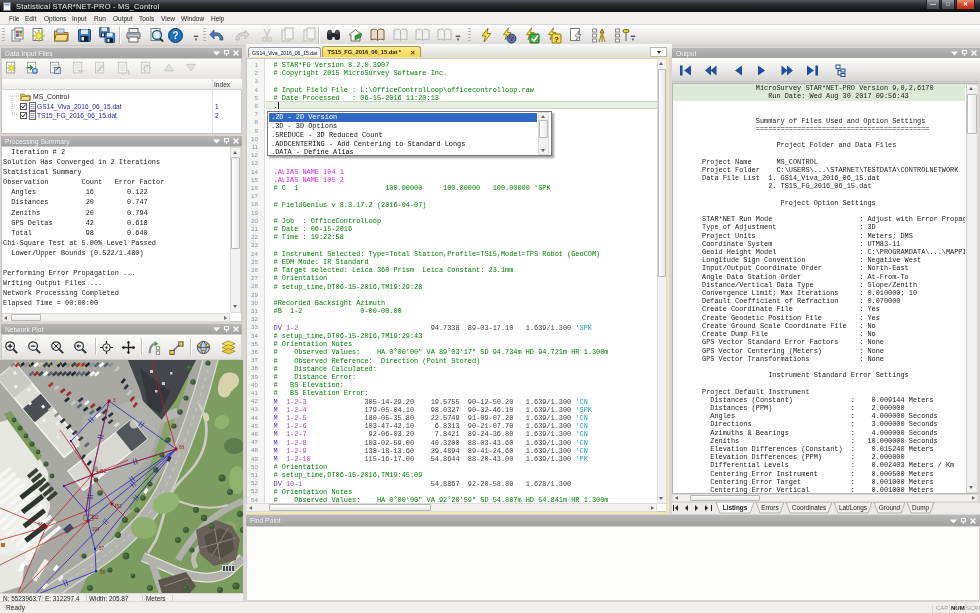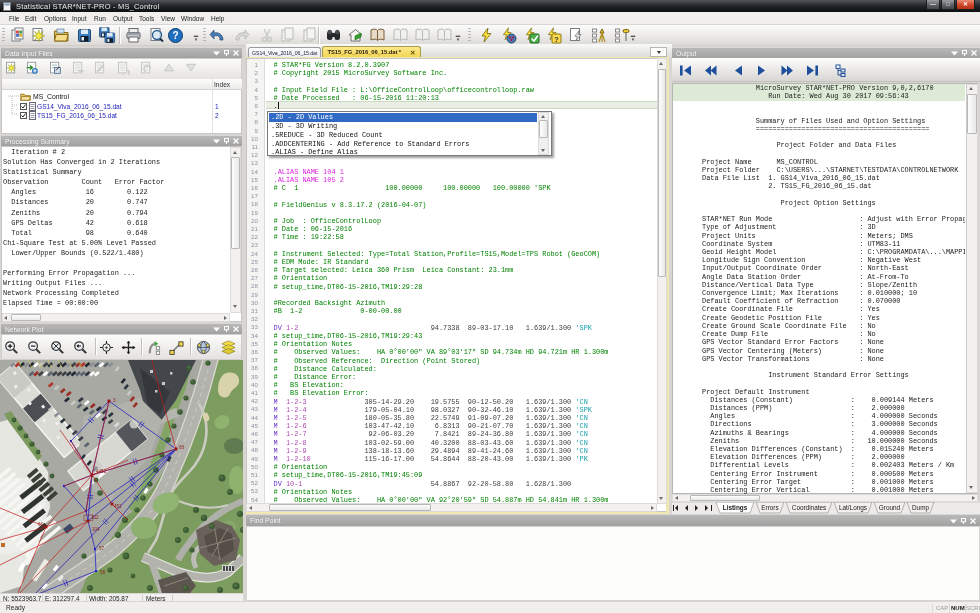--- a/index.html
+++ b/index.html
@@ -858,25 +858,25 @@
     <div style="position:absolute;right:7px;top:470.99999999999994px;font-size:6.2px;color:#8a94a4">51</div>
     <div style="position:absolute;right:7px;top:479.2px;font-size:6.2px;color:#8a94a4">52</div>
     <div style="position:absolute;right:7px;top:487.4px;font-size:6.2px;color:#8a94a4">53</div>
     <div style="position:absolute;right:7px;top:495.59999999999997px;font-size:6.2px;color:#8a94a4">54</div>
   </div>
 <div class="abs" style="left:266px;top:101.3px;width:391px;height:7.6px;background:#e9efe3;border-top:1px solid #cdd8c4;border-bottom:1px solid #cdd8c4"></div>
 <div class="abs mono" style="left:273.5px;top:61.2px;width:383px;height:442px;overflow:hidden;font-size:6.9px;line-height:8.2px;white-space:pre"><span style="color:#008200"># STAR*FG Version 8.2.0.3907</span><br><span style="color:#008200"># Copyright 2015 MicroSurvey Software Inc.</span><br><br><span style="color:#008200"># Input Field File : L:\OfficeControlLoop\officecontrolloop.raw</span><br><span style="color:#008200"># Date Processed   : 06-15-2016 11:20:13</span><br><span style="color:#111">.</span><br><br><br><br><br><br><br><br><span style="color:#dd22dd">.ALIAS NAME 104 1</span><br><span style="color:#dd22dd">.ALIAS NAME 105 2</span><br><span style="color:#008200"># C  1                     100.00000     100.00000   100.00000 'SPK</span><br><br><span style="color:#008200"># FieldGenius v 8.3.17.2 (2016-04-07)</span><br><br><span style="color:#008200"># Job  : OfficeControlLoop</span><br><span style="color:#008200"># Date : 06-15-2016</span><br><span style="color:#008200"># Time : 19:22:58</span><br><br><span style="color:#008200"># Instrument Selected: Type=Total Station,Profile=TS15,Model=TPS Robot (GeoCOM)</span><br><span style="color:#008200"># EDM Mode: IR Standard</span><br><span style="color:#008200"># Target selected: Leica 360 Prism  Leica Constant: 23.1mm</span><br><span style="color:#008200"># Orientation</span><br><span style="color:#008200"># setup_time,DT06-15-2016,TM19:29:28</span><br><br><span style="color:#008200">#Recorded Backsight Azimuth</span><br><span style="color:#008200">#B  1-2              0-00-00.00</span><br><br><span style="color:#6633cc">DV</span><span style="color:#b04ab0"> 1-2                            </span><span style="color:#3c3c3c">    94.7338  89-03-17.10   1.639/1.300</span><span style="color:#12a0ac"> 'SPK</span><br><span style="color:#008200"># setup_time,DT06-15-2016,TM19:29:43</span><br><span style="color:#008200"># Orientation Notes</span><br><span style="color:#008200">#    Observed Values:    HA 0°00'00" VA 89°03'17" SD 94.734m HD 94.721m HR 1.300m</span><br><span style="color:#008200">#    Observed Reference:  Direction (Point Stored)</span><br><span style="color:#008200">#    Distance Calculated:</span><br><span style="color:#008200">#    Distance Error:</span><br><span style="color:#008200">#   BS Elevation:</span><br><span style="color:#008200">#   BS Elevation Error:</span><br><span style="color:#6633cc">M</span><span style="color:#b04ab0">  1-2-3              </span><span style="color:#3c3c3c">305-14-29.20    19.5755  90-12-50.20   1.639/1.300 </span><span style="color:#12a0ac">'CN</span><br><span style="color:#6633cc">M</span><span style="color:#b04ab0">  1-2-4              </span><span style="color:#3c3c3c">179-05-04.10    98.0327  90-32-46.10   1.639/1.300 </span><span style="color:#12a0ac">'SPK</span><br><span style="color:#6633cc">M</span><span style="color:#b04ab0">  1-2-5              </span><span style="color:#3c3c3c">180-05-35.80    22.5749  91-09-07.20   1.639/1.300 </span><span style="color:#12a0ac">'CN</span><br><span style="color:#6633cc">M</span><span style="color:#b04ab0">  1-2-6              </span><span style="color:#3c3c3c">103-47-42.10     6.8313  90-21-07.70   1.639/1.300 </span><span style="color:#12a0ac">'CN</span><br><span style="color:#6633cc">M</span><span style="color:#b04ab0">  1-2-7              </span><span style="color:#3c3c3c"> 92-06-03.20     7.8421  89-24-36.80   1.639/1.300 </span><span style="color:#12a0ac">'CN</span><br><span style="color:#6633cc">M</span><span style="color:#b04ab0">  1-2-8              </span><span style="color:#3c3c3c">103-02-59.00    40.3200  88-03-43.60   1.639/1.300 </span><span style="color:#12a0ac">'CN</span><br><span style="color:#6633cc">M</span><span style="color:#b04ab0">  1-2-9              </span><span style="color:#3c3c3c">138-18-13.60    29.4894  89-41-24.60   1.639/1.300 </span><span style="color:#12a0ac">'CN</span><br><span style="color:#6633cc">M</span><span style="color:#b04ab0">  1-2-10             </span><span style="color:#3c3c3c">115-16-17.00    54.8644  88-20-43.00   1.639/1.300 </span><span style="color:#12a0ac">'PK</span><br><span style="color:#008200"># Orientation</span><br><span style="color:#008200"># setup_time,DT06-15-2016,TM19:45:09</span><br><span style="color:#6633cc">DV</span><span style="color:#b04ab0"> 10-1                           </span><span style="color:#3c3c3c">    54.8867  92-20-58.80   1.628/1.300</span><br><span style="color:#008200"># Orientation Notes</span><br><span style="color:#008200">#    Observed Values:    HA 0°00'00" VA 92°20'59" SD 54.887m HD 54.841m HR 1.300m</span></div>
 <div class="abs" style="left:277.5px;top:102.3px;width:1px;height:6.5px;background:#111"></div>
 <div class="abs" style="left:266.5px;top:110.5px;width:285px;height:45.5px;background:#fff;border:1px solid #7a7a7a;box-shadow:2px 2px 2px rgba(80,80,80,.55)"></div>
 <div class="abs" style="left:269px;top:113px;width:268px;height:8.7px;background:#316ac5"></div>
-<div class="abs mono" style="left:271px;top:113.4px;font-size:6.9px;color:#fff;white-space:pre">.2D - 2D Values</div>
-<div class="abs mono" style="left:271px;top:122.10000000000001px;font-size:6.9px;color:#111;white-space:pre">.3D - 3D Writing</div>
+<div class="abs mono" style="left:271px;top:113.4px;font-size:6.9px;color:#fff;white-space:pre">.2D - 2D Version</div>
+<div class="abs mono" style="left:271px;top:122.10000000000001px;font-size:6.9px;color:#111;white-space:pre">.3D - 3D Options</div>
 <div class="abs mono" style="left:271px;top:130.8px;font-size:6.9px;color:#111;white-space:pre">.5REDUCE - 3D Reduced Count</div>
-<div class="abs mono" style="left:271px;top:139.5px;font-size:6.9px;color:#111;white-space:pre">.ADDCENTERING - Add Reference to Standard Errors</div>
-<div class="abs mono" style="left:271px;top:148.2px;font-size:6.9px;color:#111;white-space:pre">.ALIAS - Define Alias</div>
+<div class="abs mono" style="left:271px;top:139.5px;font-size:6.9px;color:#111;white-space:pre">.ADDCENTERING - Add Centering to Standard Longs</div>
+<div class="abs mono" style="left:271px;top:148.2px;font-size:6.9px;color:#111;white-space:pre">.DATA - Define Alias</div>
 <div class="sb" style="left:538px;top:112px;width:11px;height:42.5px;background:#f0efee"></div>
 <div class="sbthumb" style="left:539px;top:120px;width:9px;height:18px"></div>
 <div class="arr" style="left:541px;top:114.5px;border-left:2.2px solid transparent;border-right:2.2px solid transparent;border-bottom:3px solid #6a6a68"></div>
 <div class="arr" style="left:541px;top:148.5px;border-left:2.2px solid transparent;border-right:2.2px solid transparent;border-top:3px solid #6a6a68"></div>
 <div class="sb" style="left:656.5px;top:58px;width:10px;height:445.5px"></div>
 <div class="sbthumb" style="left:657.5px;top:69px;width:8px;height:208px"></div>
 <div class="arr" style="left:659px;top:61.5px;border-left:2.2px solid transparent;border-right:2.2px solid transparent;border-bottom:3px solid #6a6a68"></div>
 <div class="arr" style="left:659px;top:496.5px;border-left:2.2px solid transparent;border-right:2.2px solid transparent;border-top:3px solid #6a6a68"></div>
 <div class="sb" style="left:246px;top:503px;width:410.5px;height:9px"></div>
 <div class="sbthumbh" style="left:269px;top:504px;width:162px;height:7px"></div>

